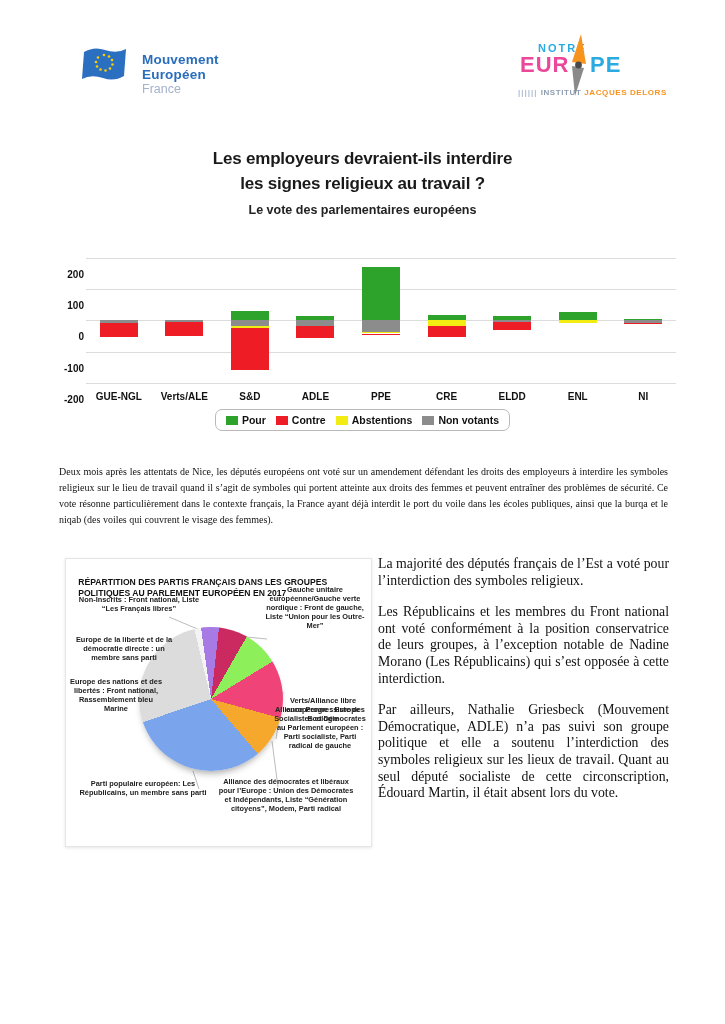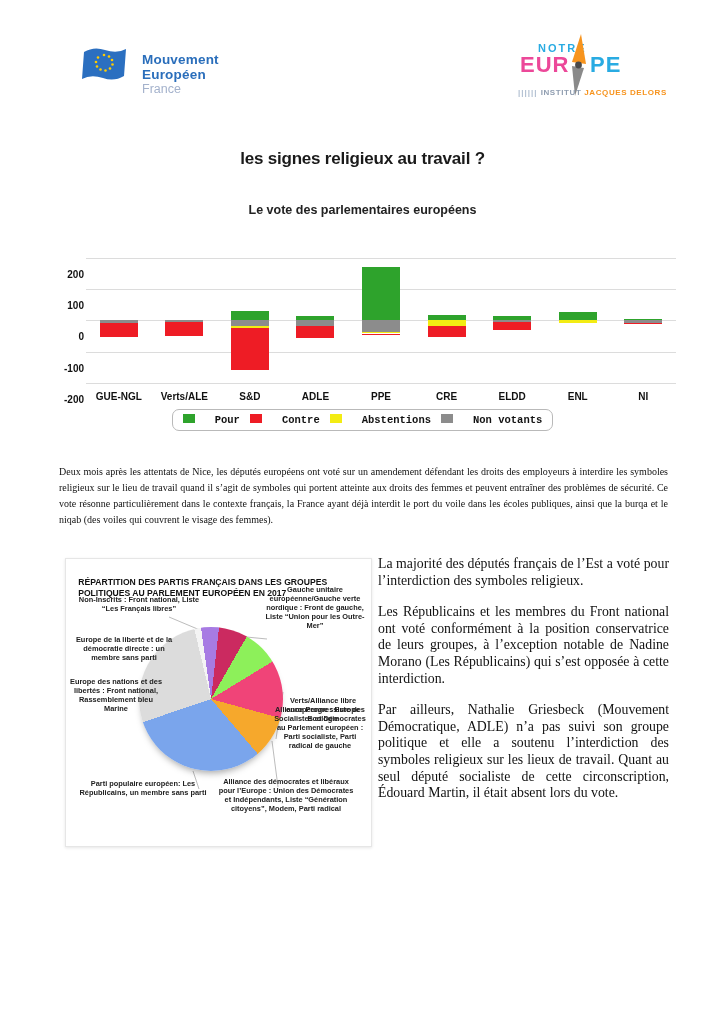--- a/index.html
+++ b/index.html
@@ -43,21 +43,21 @@
   .gridline { position:absolute; left:0; right:0; height:1px; background:#dcdcdc; }
   .bar-cols { position:absolute; left:0; right:0; top:0; height:140px; display:flex; }
   .bar-col { flex:1; position:relative; height:140px; }
   .bar-seg { position:absolute; left:50%; transform:translateX(-50%); width:38px; }
   .xlabels { position:absolute; left:30px; right:0; top:138px; display:flex; }
   .xlabel { flex:1; text-align:center; font-size:10px; font-weight:bold; color:#111; padding-top:3px; }
 
   .legend { position:absolute; left:0; top:409px; width:725px; display:flex; justify-content:center; }
   .legend-box { display:flex; align-items:center; gap:10px; border:1.5px solid #b9b9b9;
     border-radius:7px; padding:4px 10px; background:#fff; }
-  .legend-item { display:flex; align-items:flex-start; gap:20px; font-size:10.5px; font-weight:bold; color:#111;font-family:Liberation Mono, monospace; }
+  .legend-item { display:flex; align-items:center; gap:4px; font-size:10.5px; font-weight:bold; color:#111; }
   .legend-swatch { width:12px; height:9px; display:inline-block; }
 
   
   .intro { position:absolute; left:59px; top:464px; width:609px;
     font-family:"Liberation Serif", serif; font-size:10px; line-height:16px;
     text-align:justify; color:#111; }
 
   
   .pie-box { position:absolute; left:65px; top:558px; width:307px; height:289px;
     background:#fff; border:1px solid #e6e6e6; box-shadow:0 1px 3px rgba(0,0,0,.10); }
@@ -119,20 +119,21 @@
       <svg class="ne-needle" viewBox="0 0 26 66">
         <polygon points="17,2 22,32 8,30" fill="#f7941e"></polygon>
         <polygon points="8,34 20,36 11,64" fill="#8a8a8a"></polygon>
         <circle cx="14.5" cy="33" r="3.4" fill="#4a4a4a"></circle>
       </svg>
     </div>
     <div class="ne-sub"><span class="ne-bars">|||||| </span><span>INSTITUT </span><span class="ne-jd">JACQUES DELORS</span></div>
   </div>
 
   <div class="doc-title">
+    <div>Les employeurs devraient-ils interdire</div>
     <div>les signes religieux au travail ?</div>
   </div>
   <div class="doc-subtitle">Le vote des parlementaires européens</div>
 
   <div class="barchart">
     <div class="bar-gutter">
         <div class="ytick" style="top: 8px;">200</div>
         <div class="ytick" style="top: 39.2px;">100</div>
         <div class="ytick" style="top: 70.4px;">0</div>
         <div class="ytick" style="top: 101.6px;">-100</div>

